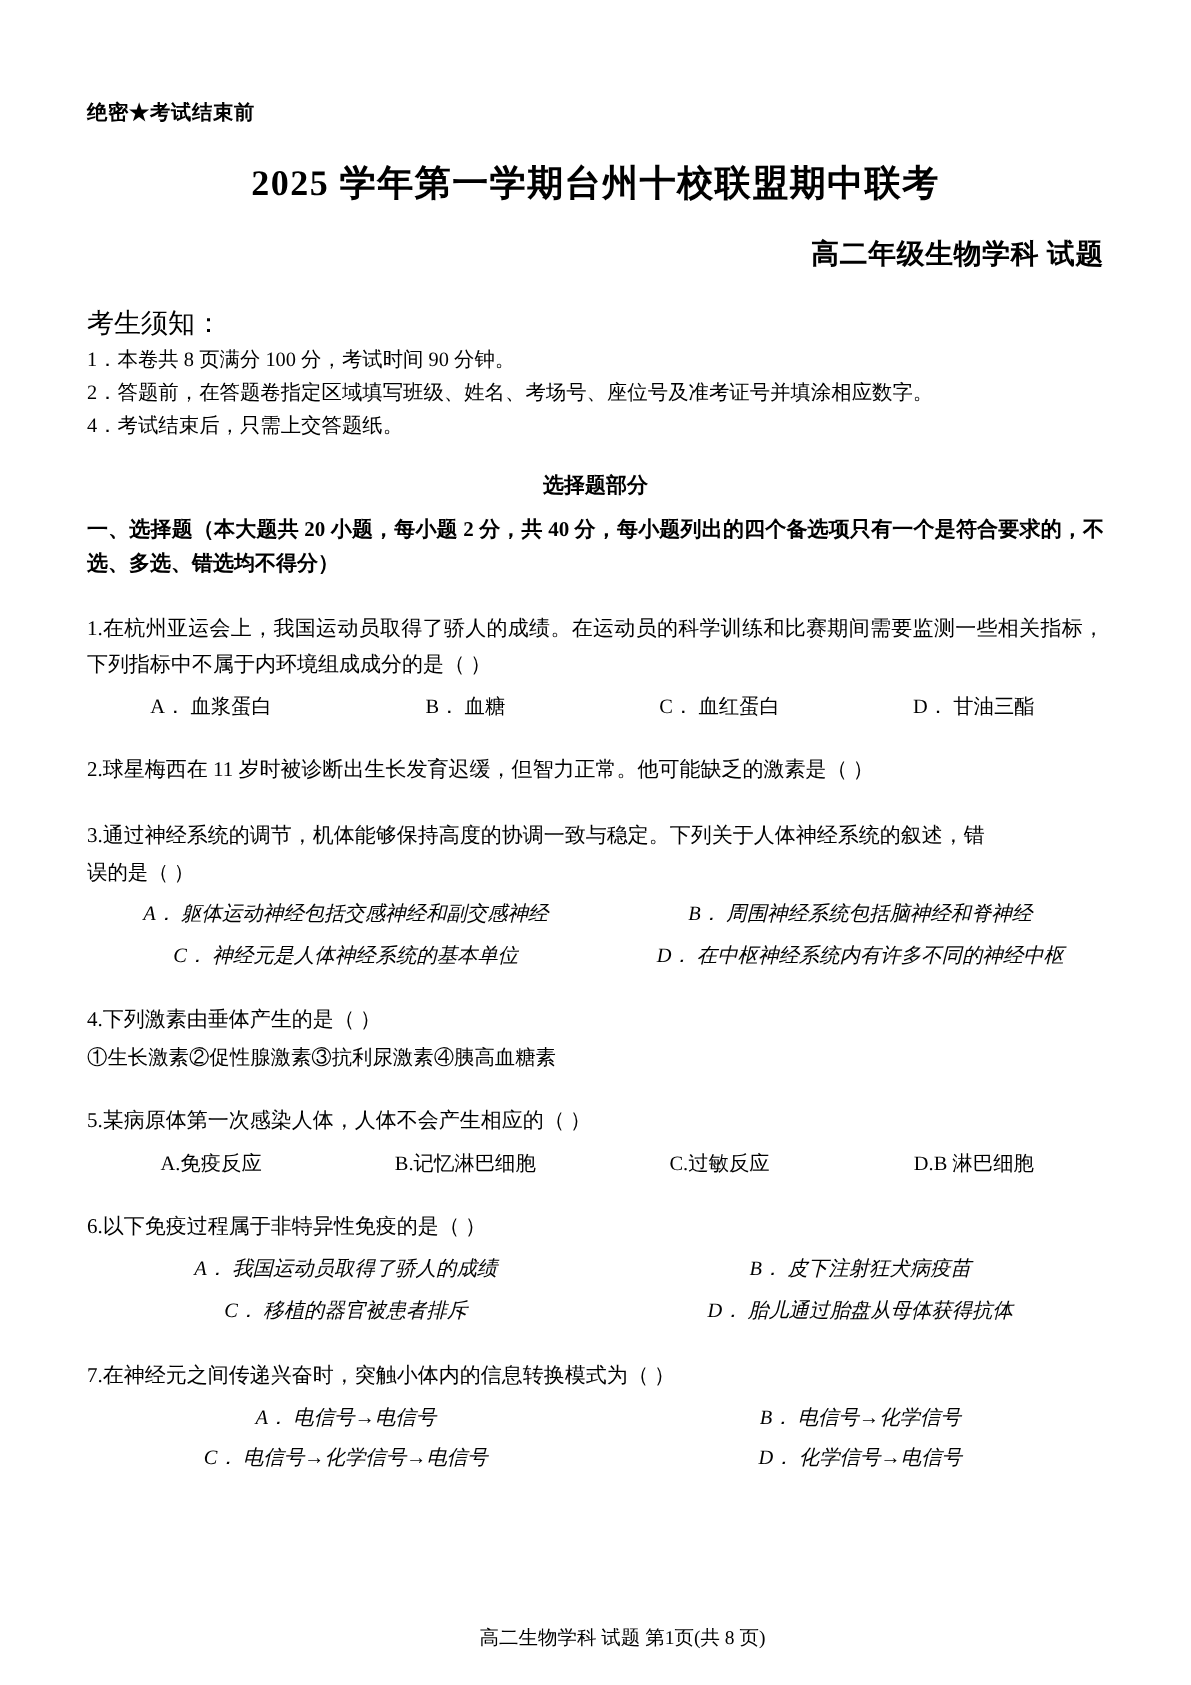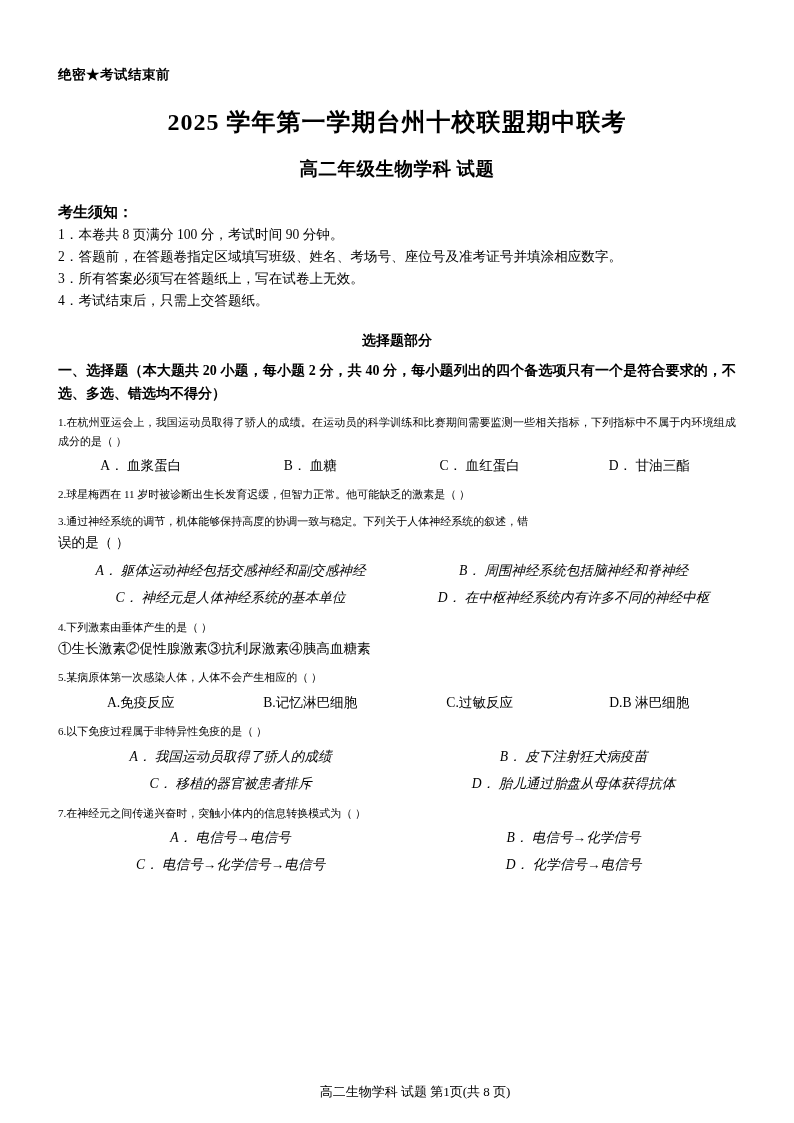--- a/index.html
+++ b/index.html
@@ -29,29 +29,29 @@
     margin: 10px 0 0 0;
   }
   .doc-title {
     text-align: center;
     font-size: 24px;
     font-weight: bold;
     letter-spacing: 1px;
     margin: 22px 0 0 0;
   }
   .doc-subtitle {
-    text-align: center;
+    text-align: right;
     font-size: 18.5px;
     font-weight: bold;
     letter-spacing: 0.5px;
     margin: 18px 0 0 0;
   }
   .notice-head {
-    font-size: 15px;
-    font-weight: bold;
+    font-size: 18px;
+    font-weight: normal;
     margin: 22px 0 2px 0;
   }
   .notice-item {
     font-size: 13.6px;
     line-height: 1.62;
     margin: 0;
   }
   .section-title {
     text-align: center;
     font-size: 14px;
@@ -59,23 +59,23 @@
     margin: 20px 0 10px 0;
   }
   .big-q {
     font-size: 14px;
     font-weight: bold;
     line-height: 1.62;
     margin: 4px 0 6px 0;
     text-align: justify;
   }
   .q-stem {
-    font-size: 11px;
+    font-size: 14px;
     line-height: 1.66;
-    margin: 8px 0 2px 0;
+    margin: 20px 0 2px 0;
     text-align: justify;
   }
   .q-sub {
     font-size: 13.6px;
     line-height: 1.66;
     margin: 2px 0 2px 0;
   }
   .opts {
     display: flex;
     width: 100%;
@@ -105,21 +105,20 @@
 <div class="page">
 
   <div class="secret-line">绝密★考试结束前</div>
 
   <div class="doc-title">2025 学年第一学期台州十校联盟期中联考</div>
   <div class="doc-subtitle">高二年级生物学科  试题</div>
 
   <div class="notice-head">考生须知：</div>
   <div class="notice-item">1．本卷共 8 页满分 100 分，考试时间 90 分钟。</div>
   <div class="notice-item">2．答题前，在答题卷指定区域填写班级、姓名、考场号、座位号及准考证号并填涂相应数字。</div>
-  <div class="notice-item">3．所有答案必须写在答题纸上，写在试卷上无效。</div>
   <div class="notice-item">4．考试结束后，只需上交答题纸。</div>
 
   <div class="section-title">选择题部分</div>
 
   <div class="big-q">一、选择题（本大题共 20 小题，每小题 2 分，共 40 分，每小题列出的四个备选项只有一个是符合要求的，不选、多选、错选均不得分）</div>
 
   <div>
     <div class="q-stem">1.在杭州亚运会上，我国运动员取得了骄人的成绩。在运动员的科学训练和比赛期间需要监测一些相关指标，下列指标中不属于内环境组成成分的是（      ）</div>
     <div class="opts cols4">
       <div class="opt">A． 血浆蛋白</div>

